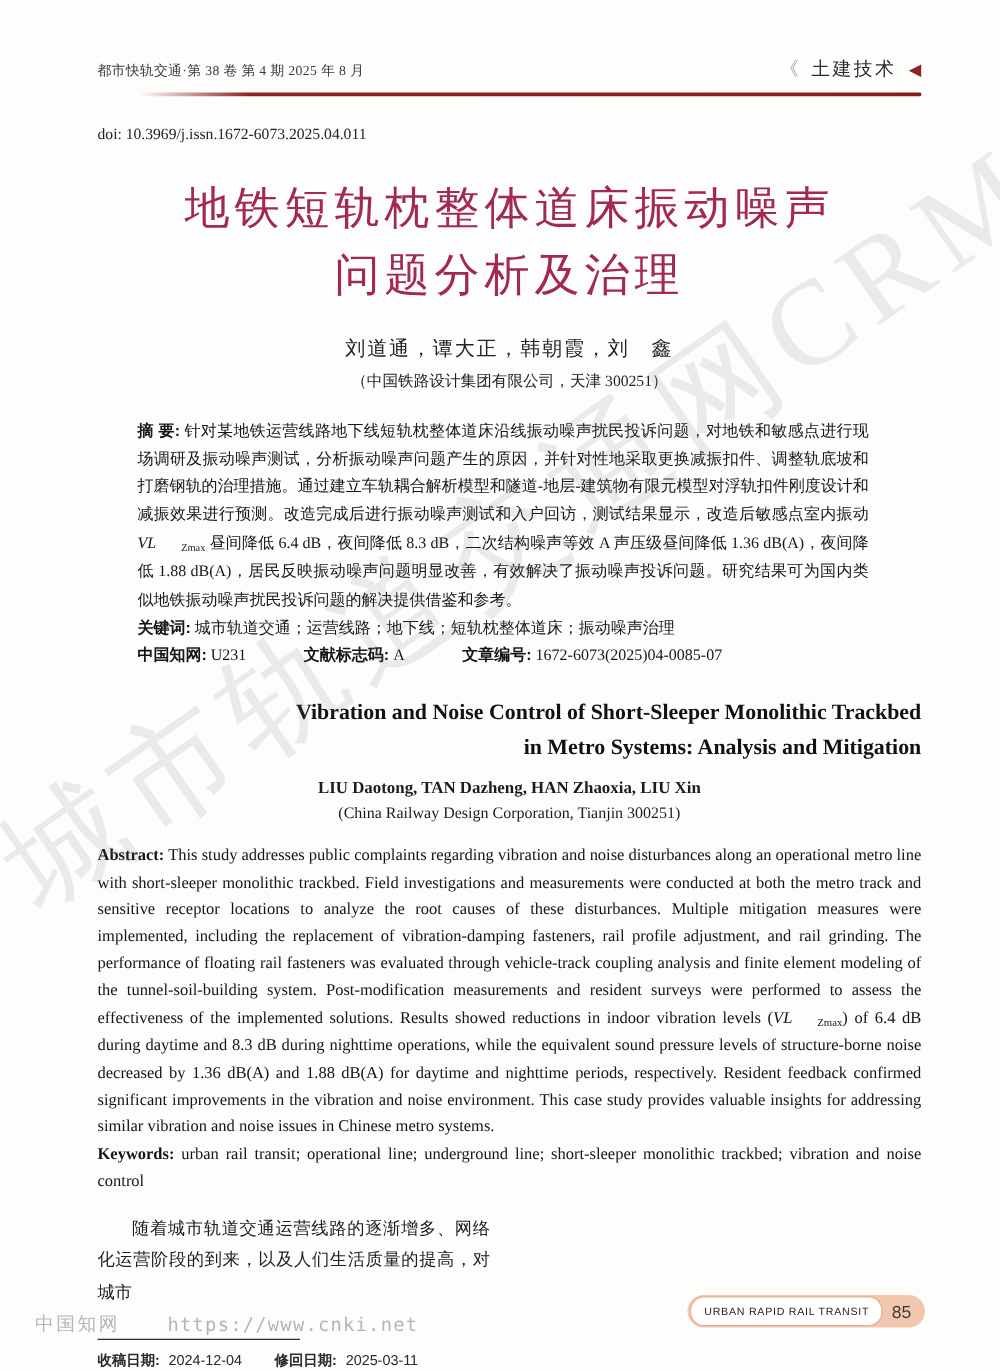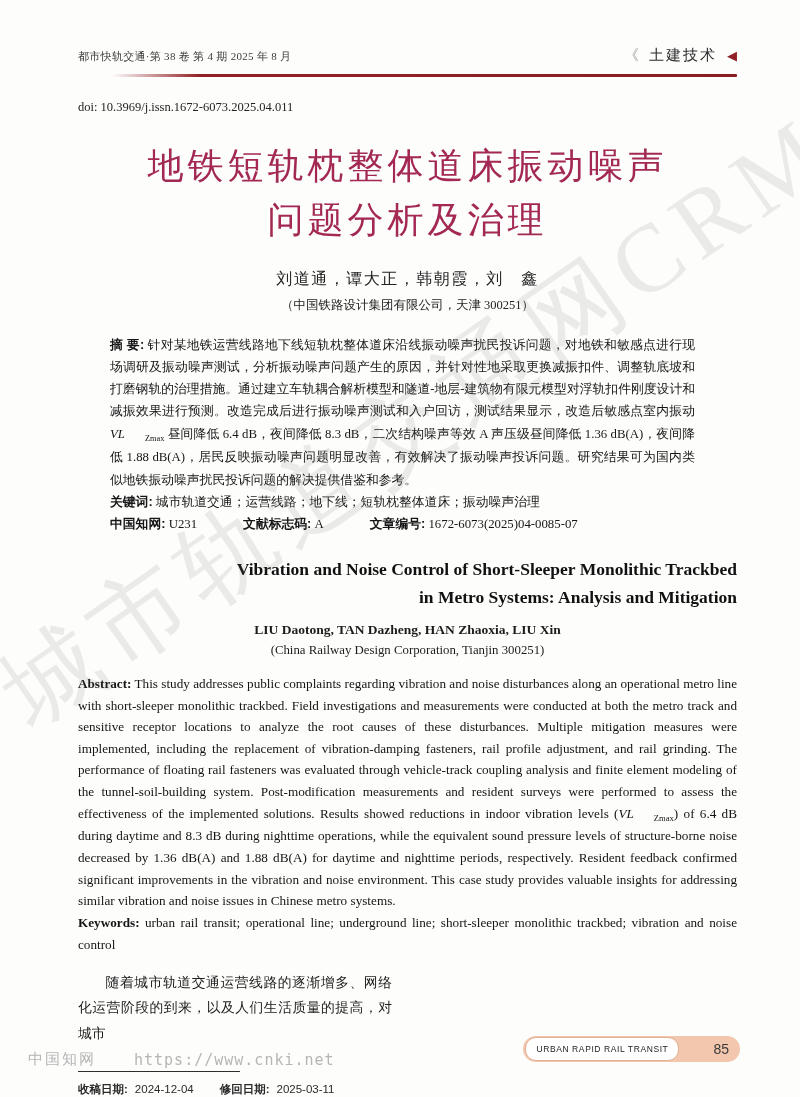--- a/index.html
+++ b/index.html
@@ -66,21 +66,21 @@
   .fn-row b{font-weight:700;margin-right:7px;white-space:nowrap;}
   .fn-pair{margin-right:26px;white-space:nowrap;}
 
   
   .cnki-footer{position:absolute;left:28px;bottom:28px;z-index:2;color:#b5b5b5;font-size:15px;
     display:flex;gap:38px;align-items:center;}
   .cnki-name{font-family:"Liberation Serif",serif;letter-spacing:2px;}
   .cnki-url{font-family:"DejaVu Sans Mono","Liberation Mono",monospace;letter-spacing:1px;}
 
   .page-badge{position:absolute;right:60px;bottom:35px;z-index:2;height:26px;
-    background:#f2c7ad;border-radius:13px;display:flex;align-items:center;gap:27px;}
+    background:#f2c7ad;border-radius:13px;display:flex;align-items:center;}
   .badge-pill{height:22px;margin-left:2px;background:#fff;border:1px solid #e0b194;
     border-radius:11px;display:flex;align-items:center;padding:0 10px;}
   .badge-text{font-family:"Liberation Sans",sans-serif;font-size:8.5px;letter-spacing:0.6px;color:#222;}
   .badge-num{font-family:"Liberation Sans",sans-serif;font-size:14px;color:#3a3a3a;padding:0 11px 0 7px;}
 </style>
 </head>
 <body>
 
 <div class="page">
 

